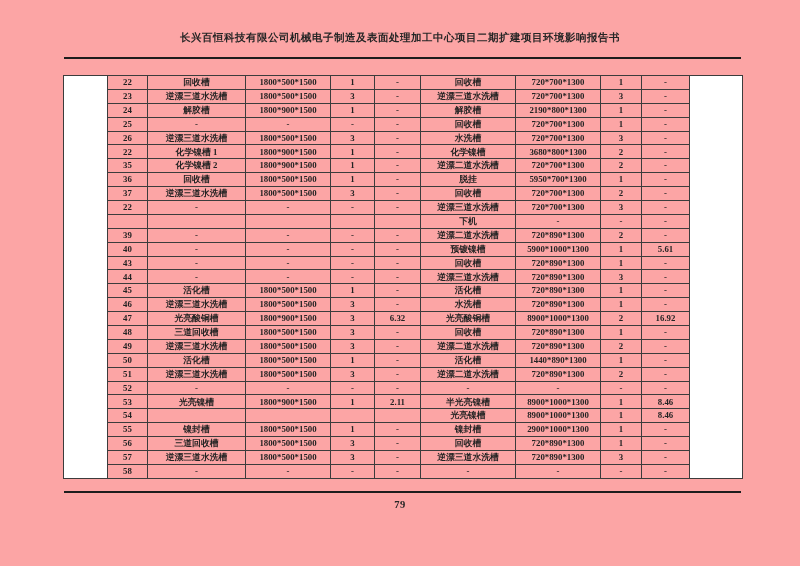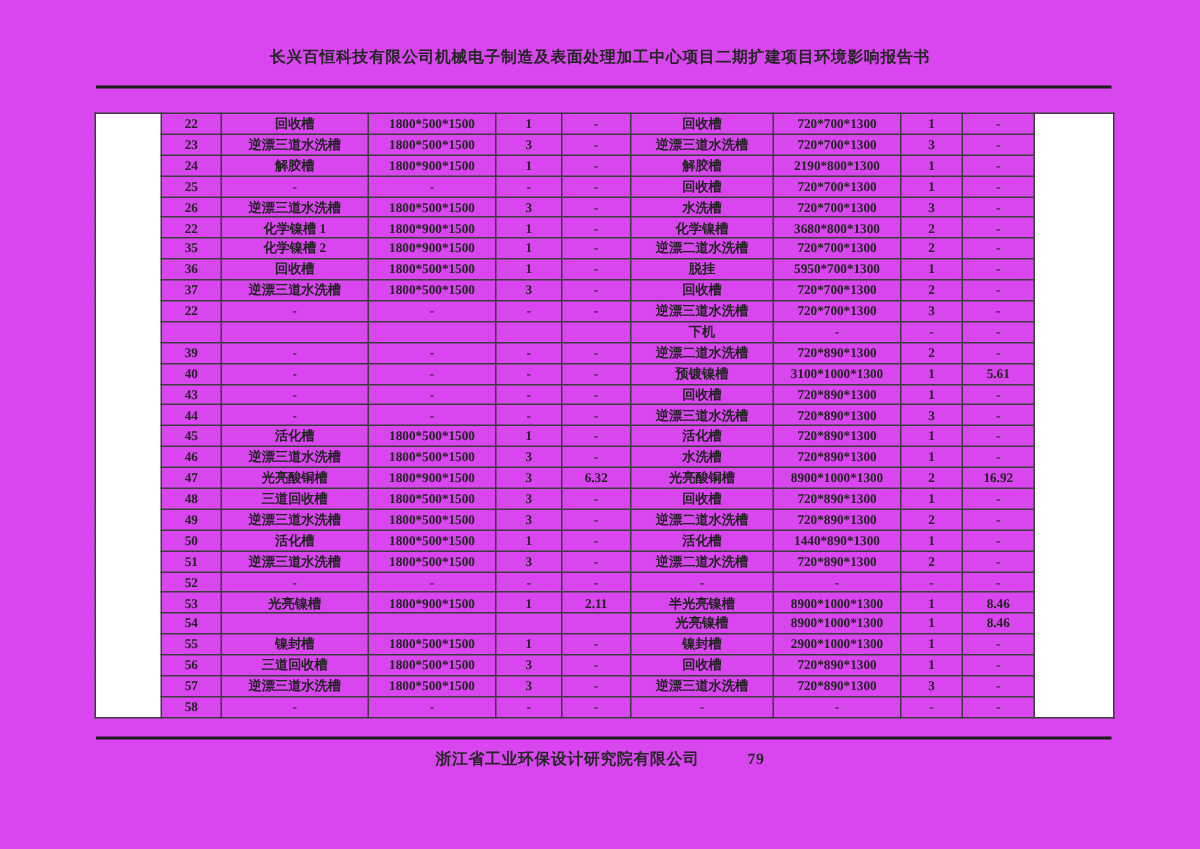--- a/index.html
+++ b/index.html
@@ -8,21 +8,21 @@
     background: #ffffff;
     width: 800px;
     height: 566px;
     font-family: "Liberation Serif", "DejaVu Serif", serif;
     color: #1f1f1f;
   }
   .page {
     position: relative;
     width: 800px;
     height: 566px;
-    background: #d946ef;
+    background: #fca5a5;
     overflow: hidden;
   }
   .header-title {
     position: absolute;
     top: 31px;
     left: 0;
     width: 100%;
     text-align: center;
     font-size: 10.5px;
     font-weight: 700;
@@ -241,21 +241,21 @@
           <td>2</td>
           <td>-</td>
         </tr>
         <tr>
           <td>40</td>
           <td>-</td>
           <td>-</td>
           <td>-</td>
           <td>-</td>
           <td>预镀镍槽</td>
-          <td>3100*1000*1300</td>
+          <td>5900*1000*1300</td>
           <td>1</td>
           <td>5.61</td>
         </tr>
         <tr>
           <td>43</td>
           <td>-</td>
           <td>-</td>
           <td>-</td>
           <td>-</td>
           <td>回收槽</td>
@@ -426,17 +426,16 @@
           <td>-</td>
           <td>-</td>
           <td>-</td>
           <td>-</td>
         </tr>
       </tbody>
   </table>
 
   <div class="footer-rule"></div>
   <div class="footer-row">
-    <span>浙江省工业环保设计研究院有限公司</span>
     <span>79</span>
   </div>
 
 </div>
 
 </body></html>

